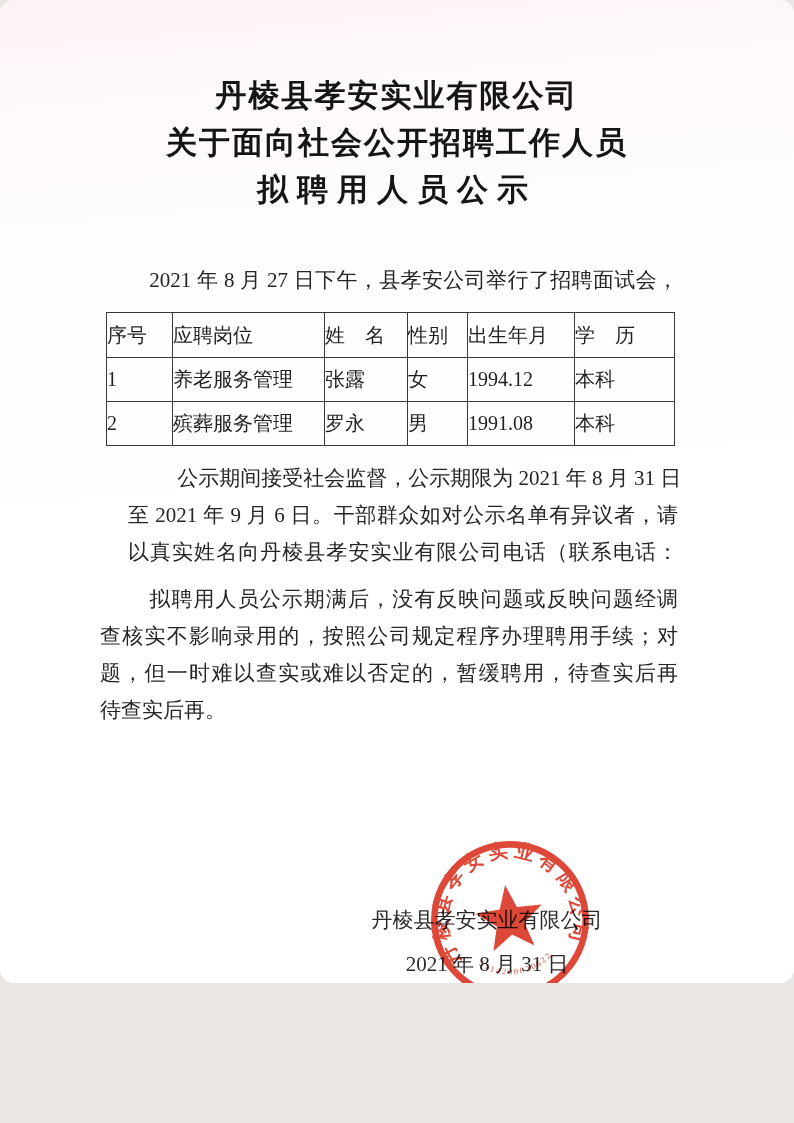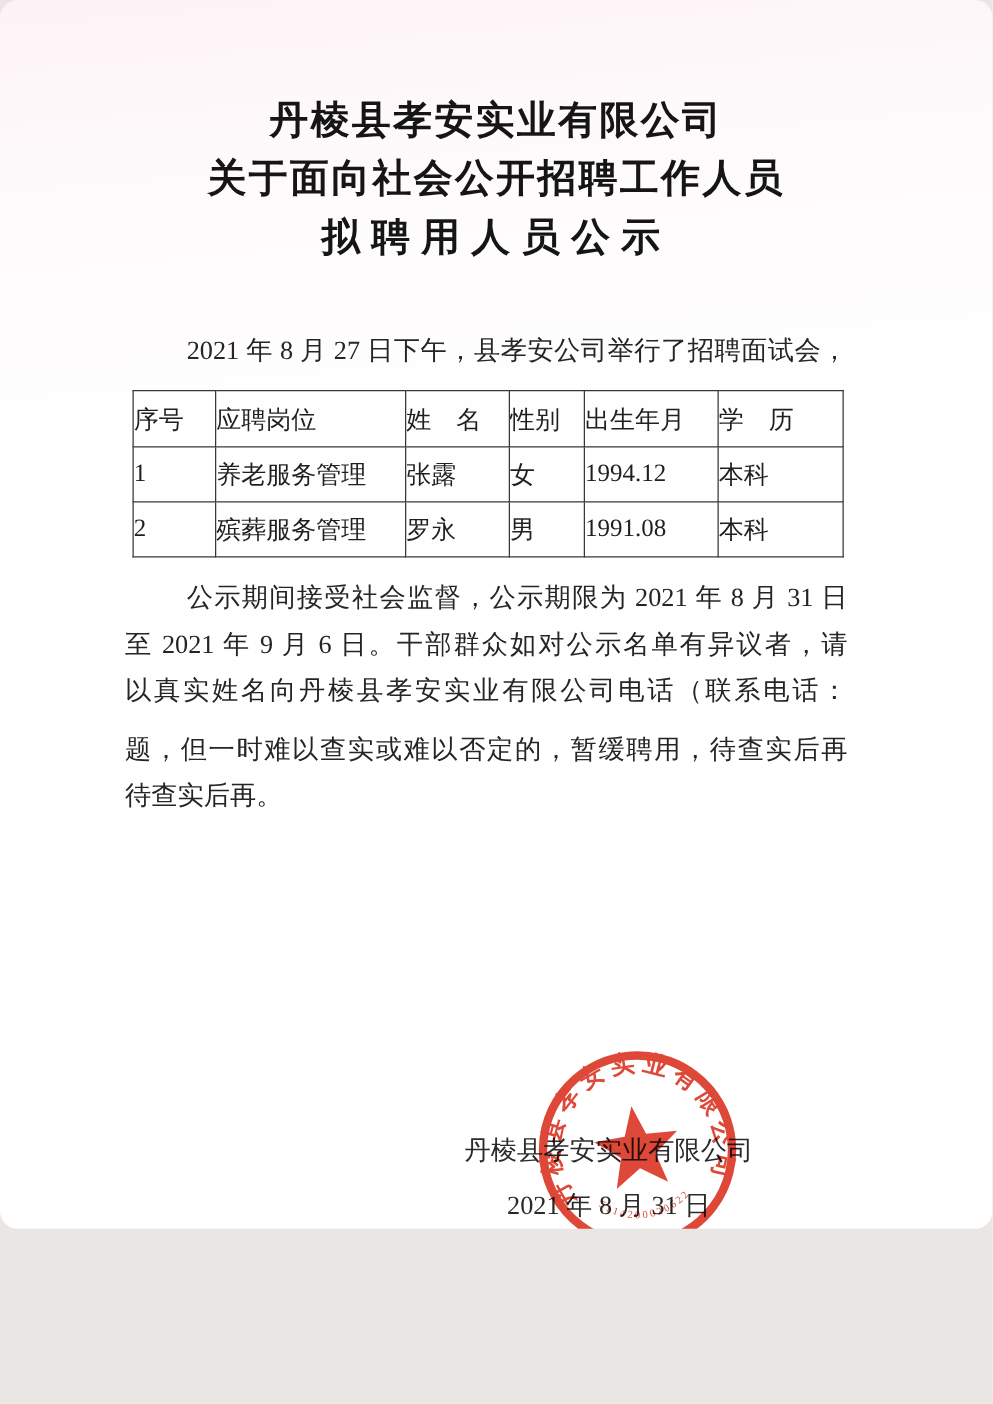--- a/index.html
+++ b/index.html
@@ -36,21 +36,21 @@
     border-collapse:collapse; table-layout:fixed;
     width:568px; margin:12px 0 0 6px;
     font-size:20px; color:#1f1f1f;
   }
   table.roster th, table.roster td {
     border:1.6px solid #383838; text-align:left; vertical-align:middle;
     padding:0; overflow:hidden; font-weight:normal;
   }
   table.roster thead tr { height:45px; }
   table.roster tbody tr { height:44px; }
-  .para-2 { margin-top:14px; }
+  .para-2 { margin-top:14px;margin-left:28px; }
   .para-3 { margin-top:10px; }
   
   .signature {
     position:absolute; left:287px; top:898px; width:400px;
     text-align:center; font-size:21px; line-height:44px; color:#2a2a2a;
   }
   
   .seal {
     position:absolute; left:426px; top:836px; width:168px; height:168px;
     mix-blend-mode:multiply; opacity:0.93;
@@ -116,20 +116,22 @@
         </tbody>
     </table>
 
     <div class="para para-2">
         <div class="line first">公示期间接受社会监督，公示期限为 2021 年 8 月 31 日</div>
         <div class="line">至 2021 年 9 月 6 日。干部群众如对公示名单有异议者，请</div>
         <div class="line">以真实姓名向丹棱县孝安实业有限公司电话（联系电话：</div>
       </div>
 
     <div class="para para-3">
+        <div class="line first">拟聘用人员公示期满后，没有反映问题或反映问题经调</div>
+        <div class="line">查核实不影响录用的，按照公司规定程序办理聘用手续；对</div>
         <div class="line">题，但一时难以查实或难以否定的，暂缓聘用，待查实后再</div>
         <div class="line last">待查实后再。</div>
       </div>
 
   </div>
 
   <div class="signature">
     <div>丹棱县孝安实业有限公司</div>
     <div>2021 年 8 月 31 日</div>
   </div>

